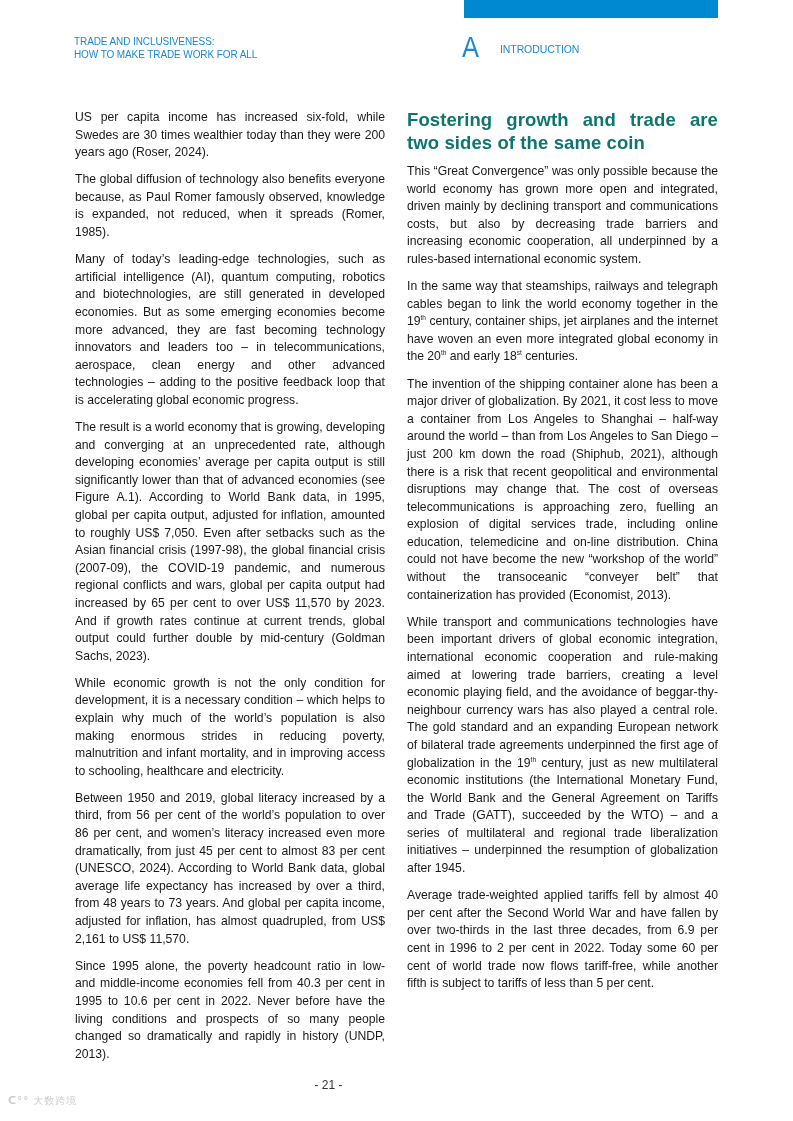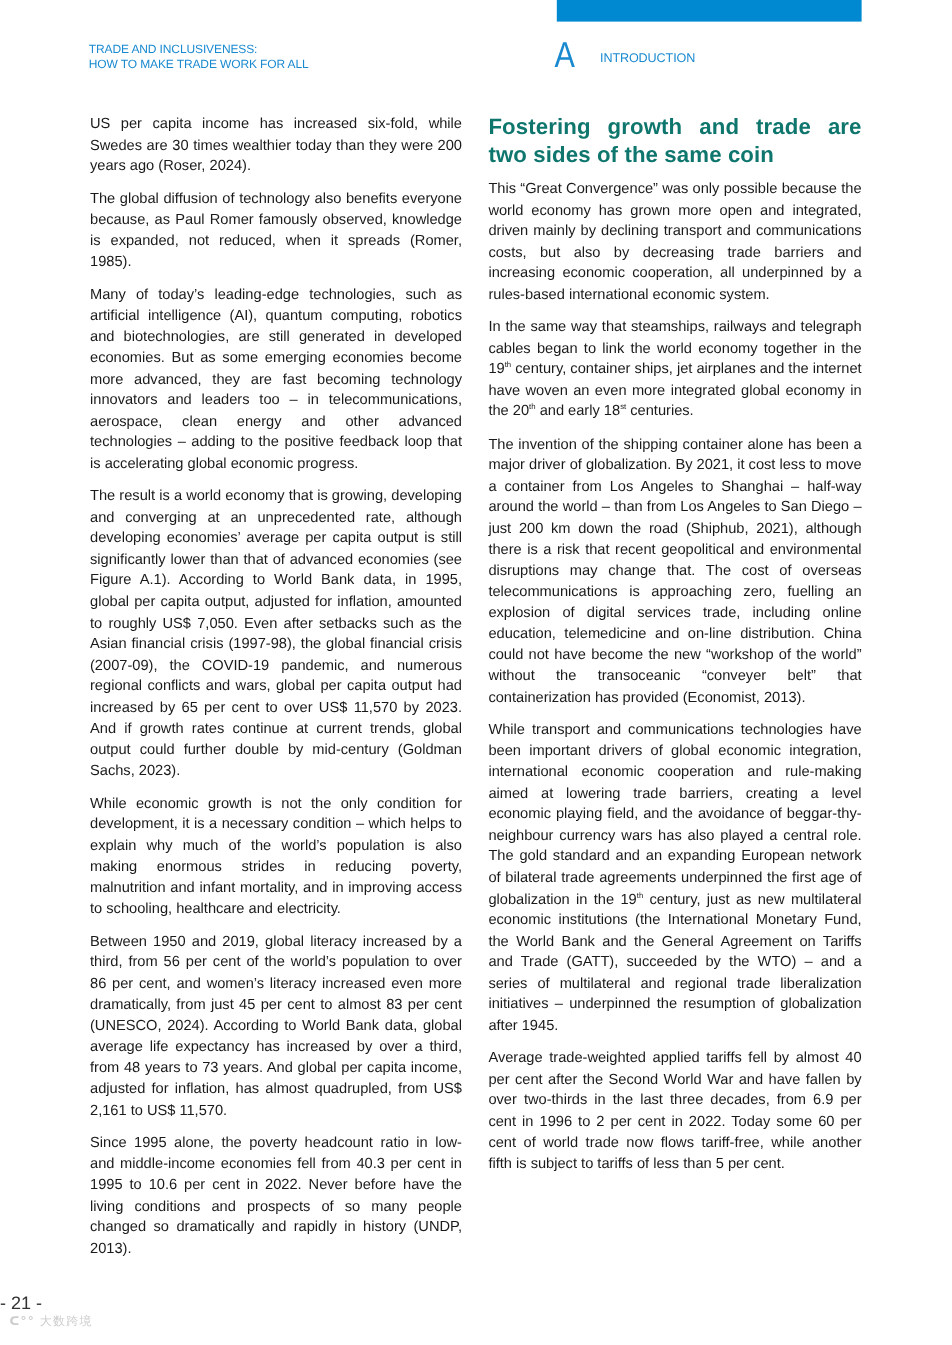--- a/index.html
+++ b/index.html
@@ -5,29 +5,29 @@
   html, body { margin: 0; padding: 0; background: #ffffff; }
   body { width: 793px; height: 1121px; position: relative; overflow: hidden;
          font-family: "Liberation Sans", "DejaVu Sans", sans-serif; color: #1a1a1a; }
   .top-bar { position: absolute; left: 464px; top: 0; width: 254px; height: 18px; background: #0088d1; }
   .running-head { position: absolute; left: 74px; top: 36px; font-size: 10px; line-height: 12.5px;
                   color: #1a8ad0; text-transform: uppercase; letter-spacing: -0.1px; }
   .running-head div { white-space: nowrap; }
   .chapter { position: absolute; left: 462px; top: 33px; display: flex; align-items: flex-end; color: #1a8ad0; }
   .chapter-letter { font-size: 30px; line-height: 28px; font-weight: normal; transform: scaleX(0.85); transform-origin: left bottom; }
   .chapter-title { font-size: 10.5px; margin-left: 18px; padding-bottom: 6px; letter-spacing: -0.1px; }
-  .col { position: absolute; top: 95px; font-size: 12.2px; line-height: 17.6px; }
+  .col { position: absolute; top: 109px; font-size: 12.2px; line-height: 17.6px; }
   .col-left { left: 75px; width: 310px; }
   .col-right { left: 407px; width: 311px; }
   .col p { margin: 0 0 9.5px 0; text-align: justify; hyphens: none; }
   .heading { font-size: 18.5px; line-height: 23px; font-weight: bold; color: #0f766e;
              margin: 0 0 9px 0; text-align: justify; text-align-last: left; letter-spacing: 0.1px; }
   .col-right .heading { margin-top: -1px; }
   sup { font-size: 6.5px; vertical-align: 5px; line-height: 0; }
-  .page-number { position: absolute; left: 0; width: 657px; top: 1078px; font-size: 15px; color: #333; }
+  .page-number { position: absolute; left: 0; width: 657px; top: 1078px; text-align: center; font-size: 12px; color: #333; }
   .watermark { position: absolute; left: 8px; top: 1094px; font-size: 10px; color: #c4c4c4; letter-spacing: 1px;
                font-family: "DejaVu Sans", sans-serif; opacity: 0.85; }
   .watermark .logo { display: inline-block; font-weight: bold; margin-right: 4px; }
 </style>
 </head>
 <body>
 
 <div class="top-bar"></div>
 
 <div class="running-head">

